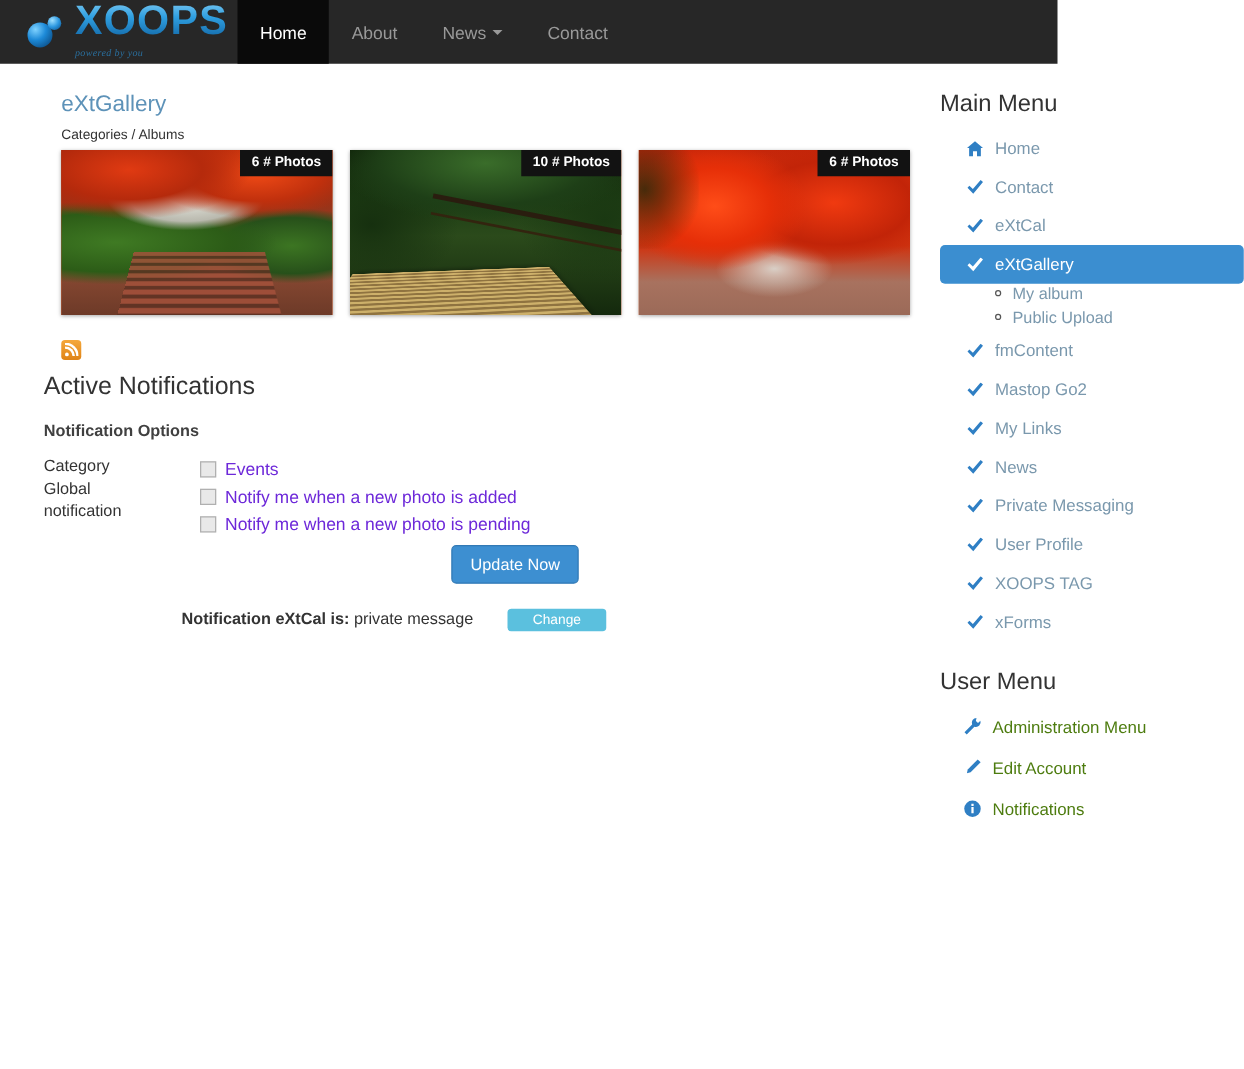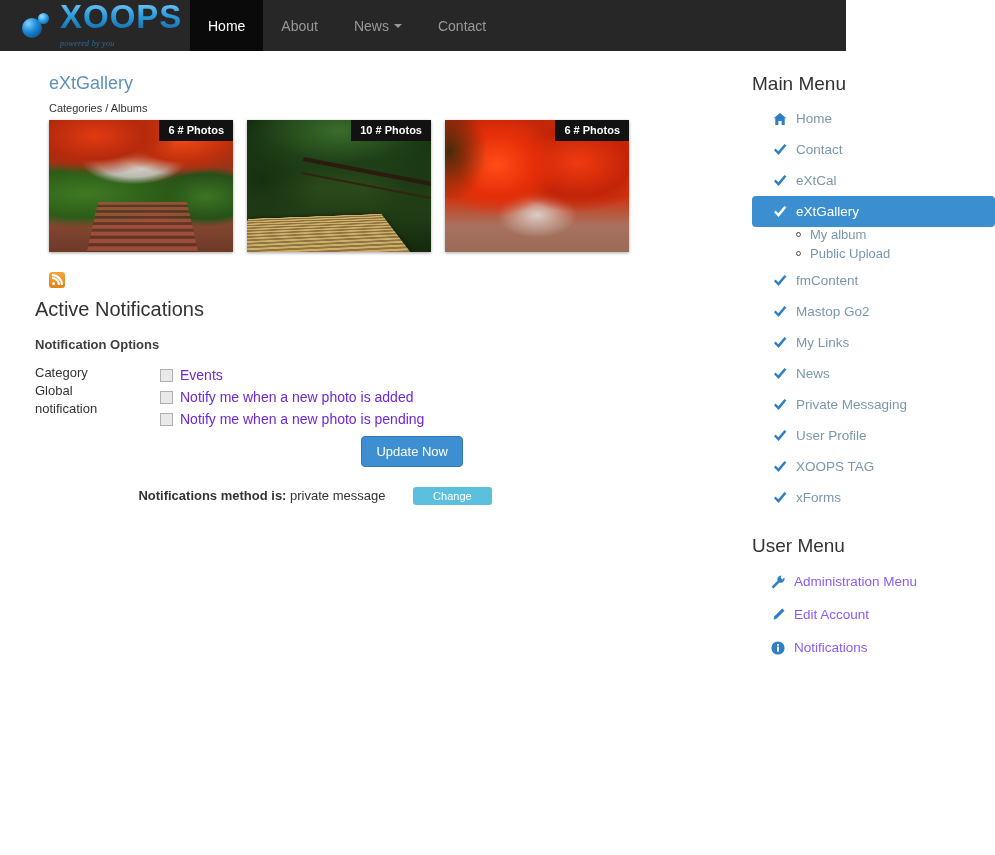--- a/index.html
+++ b/index.html
@@ -77,21 +77,21 @@
     color: #5d92b8; font-size: 18px; margin: 22px 0 0 14px;
     font-weight: normal;
   }
   .breadcrumb {
     color: #333333; font-size: 11px; margin: 8px 0 6px 14px;
   }
   .thumbs { margin-left: 14px; width: 700px; }
   .thumb-row { display: flex; }
   .thumb {
     position: relative;
-    width: 184px; height: 132px;
+    width: 217px; height: 132px;
     margin: 0 14px 14px 0;
     box-shadow: 0 1px 3px rgba(0,0,0,.35);
     overflow: hidden; cursor: pointer;
     background: #c2410c;
   }
   .badge {
     position: absolute; top: 0; right: 0;
     background: #121212; color: #ffffff;
     font-size: 11px; font-weight: bold;
     padding: 4px 9px 5px 9px; z-index: 4;
@@ -258,23 +258,23 @@
   .submenu li { margin: 0 0 4px 0; }
   .sub-item {
     font-size: 13px; color: #7a98ad; text-decoration: none;
     display: flex; align-items: center; cursor: pointer;
   }
   .sub-bullet {
     width: 5px; height: 5px; border: 1px solid #555; border-radius: 50%;
     margin-right: 9px; flex: 0 0 auto;
   }
   .umenu-item {
-    display: flex; align-items: center;
+    display: flex; align-items: flex-start;
     padding: 9px 10px 9px 18px;
-    font-size: 13.5px; color: #8b5cf6;
+    font-size: 13.5px; color: #4d7c0f;
     text-decoration: none; cursor: pointer;
   }
 </style>
 </head>
 <body>
 
 <div class="navbar">
   <a class="brand">
     <span class="brand-orb">
       <span class="b1"></span>
@@ -366,21 +366,21 @@
         </td>
       </tr>
     </tbody>
       </table>
 
     <div class="btn-row">
       <button class="btn-primary">Update Now</button>
     </div>
 
     <div class="method-row">
-      <span class="lbl">Notifications method is:</span>
+      <span class="lbl">Notification eXtCal is:</span>
       <span>private message</span>
       <span class="badge-change">Change</span>
     </div>
 
   </div>
 
   <div class="sidebar">
 
     <div class="blk-title">Main Menu</div>
     <ul class="menu">

